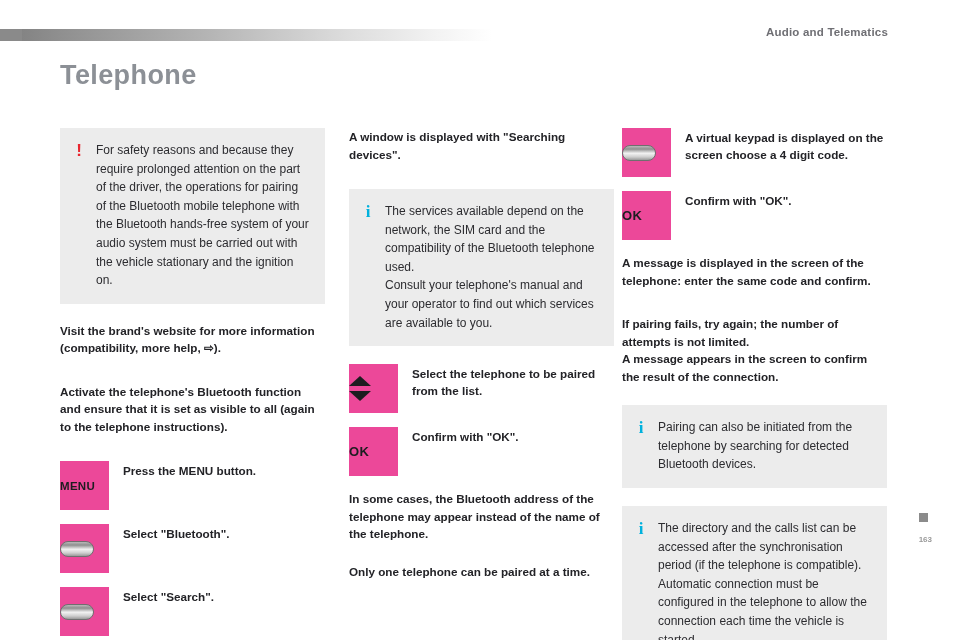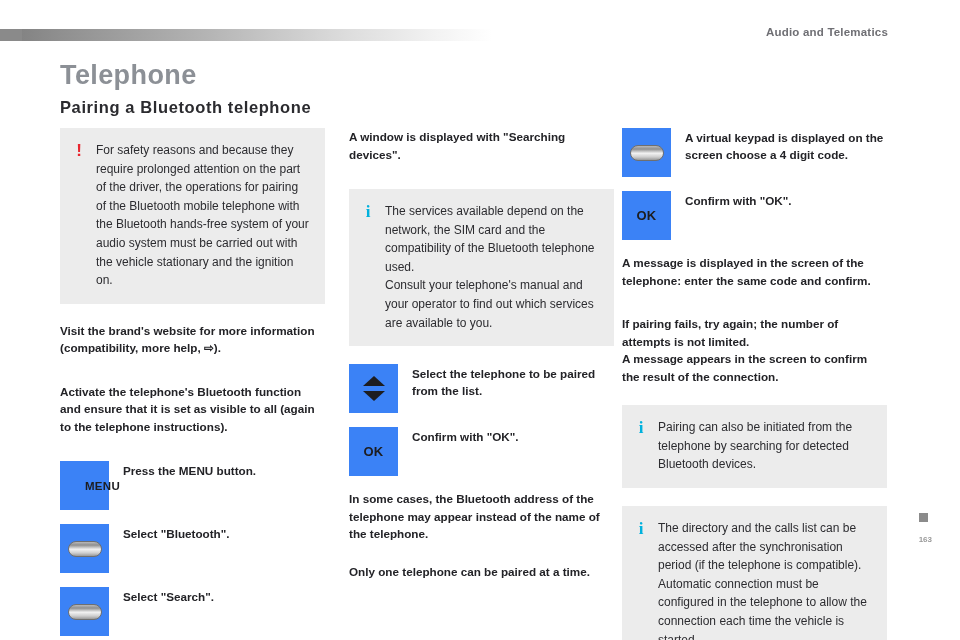--- a/index.html
+++ b/index.html
@@ -73,33 +73,33 @@
   p.body.loose { margin-bottom: 26px; }
 
   
   .action-row {
     display: flex; align-items: flex-start; gap: 14px;
     margin-bottom: 14px;
   }
   .action-icon {
     flex: 0 0 auto;
     width: 49px; height: 49px;
-    background: #3b82f6;
-    display: flex; align-items: center; justify-content: center;
+    background: #ec4899;
+    display: flex; align-items: center; justify-content: flex-start;
   }
   .action-label {
     padding-top: 2px;
     font-size: 11.7px; line-height: 1.45;
     font-weight: bold; color: #232327;
   }
   .icon-text {
     font-size: 13px; font-weight: bold; color: #1d1d20;
     letter-spacing: .3px;
   }
-  .icon-text.small { font-size: 11.5px; padding-left: 36px; }
+  .icon-text.small { font-size: 11.5px; }
 
   
   .pill {
     width: 34px; height: 16px; border-radius: 8px;
     background: linear-gradient(to bottom, #b9b9b9 0%, #8f8f8f 22%, #f2f2f2 52%, #cfcfcf 78%, #9a9a9a 100%);
     border: 1px solid #6f6f6f;
   }
   
   .chev-wrap { display: flex; flex-direction: column; align-items: center; gap: 5px; }
   .chev {
@@ -133,21 +133,20 @@
 </head>
 <body>
 
 <div class="page">
 
   <div class="header-bar"></div>
   <div class="header-bar-cap"></div>
   <div class="header-title">Audio and Telematics</div>
 
   <div class="doc-title">Telephone</div>
-  <div class="doc-subtitle">Pairing a Bluetooth telephone</div>
 
   <div class="col col-left">
 
     <div class="note-box warning">
       <div class="marker">!</div>
       <div class="note-text">For safety reasons and because they require prolonged attention on the part of the driver, the operations for pairing of the Bluetooth mobile telephone with the Bluetooth hands-free system of your audio system must be carried out with the vehicle stationary and the ignition on.</div>
     </div>
 
     <p class="body loose">Visit the brand's website for more information (compatibility, more help, ⇨).</p>
 

